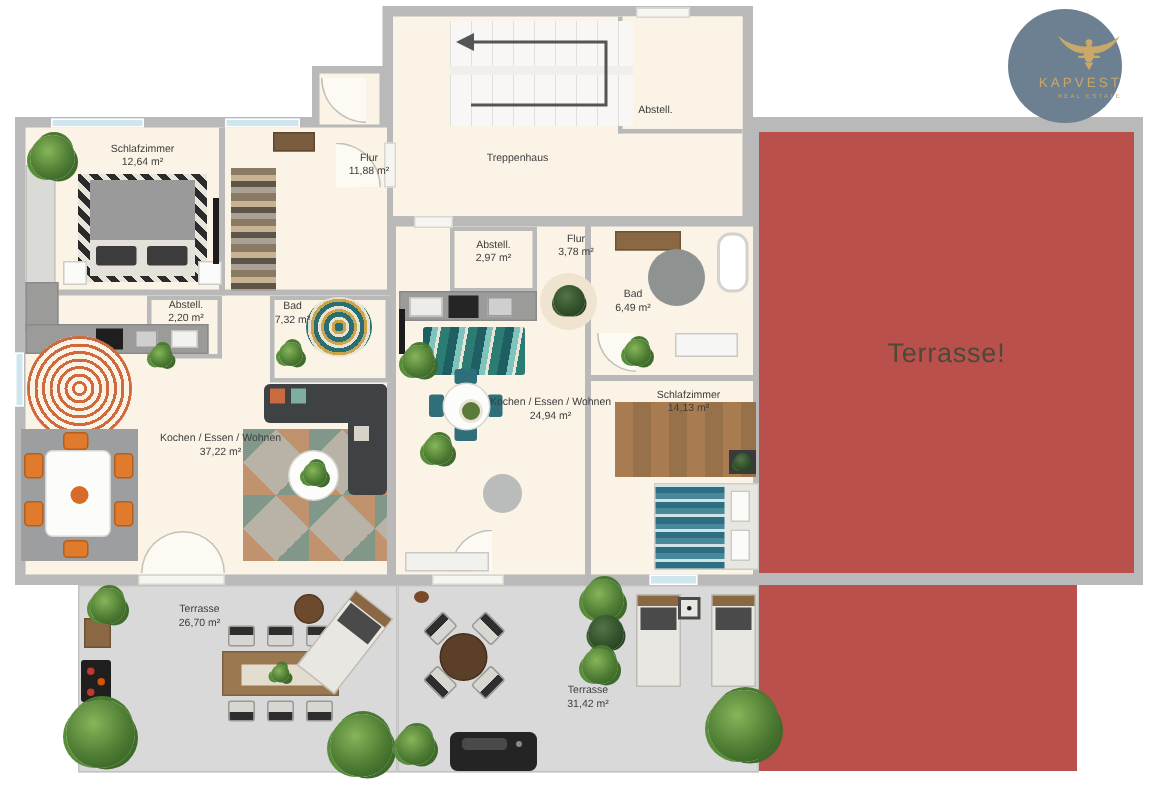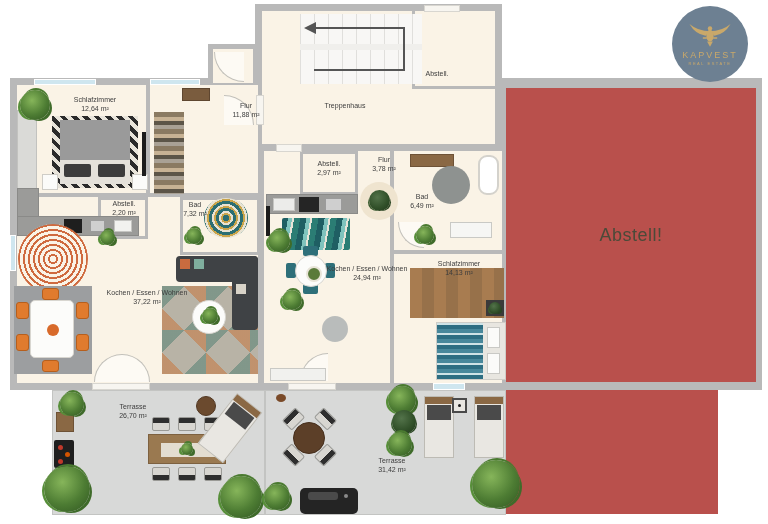--- a/index.html
+++ b/index.html
@@ -220,21 +220,21 @@
   <div class="abs" style="left:452px;top:398px;width:15px;height:15px;background:#e8e6e1;border:2px solid #4a4a4a;box-sizing:border-box;">
     <div class="abs" style="left:4px;top:4px;width:3px;height:3px;border-radius:50%;background:#1c1c1c;"></div>
   </div>
   <div class="abs" style="left:300px;top:488px;width:58px;height:26px;background:#242424;border-radius:5px;">
     <div class="abs" style="left:8px;top:4px;width:30px;height:8px;background:#4a4a4a;border-radius:3px;"></div>
     <div class="abs" style="left:44px;top:6px;width:4px;height:4px;border-radius:50%;background:#8a8a8a;"></div>
   </div>
   <div class="plant" style="left:264px;top:484px;width:26px;height:26px;"></div>
 
   <div class="sold" style="left:506px;top:88px;width:250px;height:294px;">
-    <div class="sold-label">Abstell!</div>
+    <div class="sold-label">Terrasse!</div>
   </div>
   <div class="sold" style="left:506px;top:390px;width:212px;height:124px;"></div>
   <div class="plant" style="left:472px;top:460px;width:48px;height:48px;"></div>
 
   <div class="rlabel" style="left:40px;top:95px;width:110px;">
     <div>Schlafzimmer</div>
     <div>12,64 m²</div>
   </div>
   <div class="rlabel" style="left:216px;top:101px;width:60px;">
     <div>Flur</div>
@@ -280,21 +280,21 @@
     <div>Terrasse</div>
     <div>31,42 m²</div>
   </div>
   <div class="rlabel" style="left:285px;top:101px;width:120px;">
     <div>Treppenhaus</div>
   </div>
   <div class="rlabel" style="left:407px;top:69px;width:60px;">
     <div>Abstell.</div>
   </div>
 
-  <div class="logo-circle" style="left:672px;top:6px;width:76px;height:76px;">
+  <div class="logo-circle" style="left:672px;top:6px;width:76px;height:76px;align-items:flex-end;">
     <svg width="44" height="26" viewBox="0 0 60 34">
       <g fill="#c9a86a">
         <path d="M30 12 Q14 12 2 2 Q10 16 24 18 Z"></path>
         <path d="M30 12 Q46 12 58 2 Q50 16 36 18 Z"></path>
         <ellipse cx="30" cy="18" rx="5" ry="8"></ellipse>
         <circle cx="30" cy="8" r="3"></circle>
         <path d="M26 26 L30 33 L34 26 Z"></path>
         <rect x="20" y="20" width="6" height="2" rx="1"></rect>
         <rect x="34" y="20" width="6" height="2" rx="1"></rect>
       </g>

